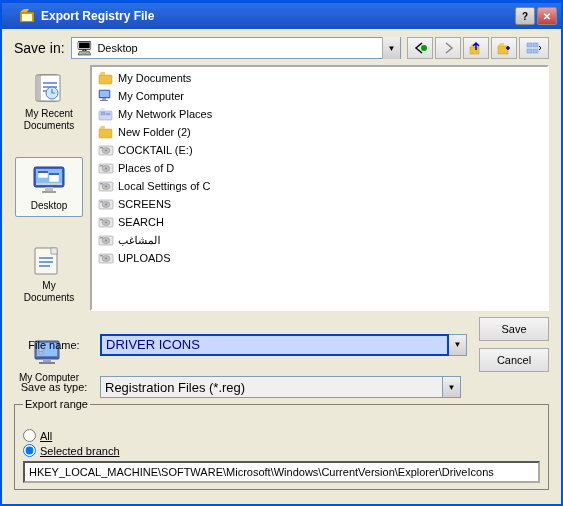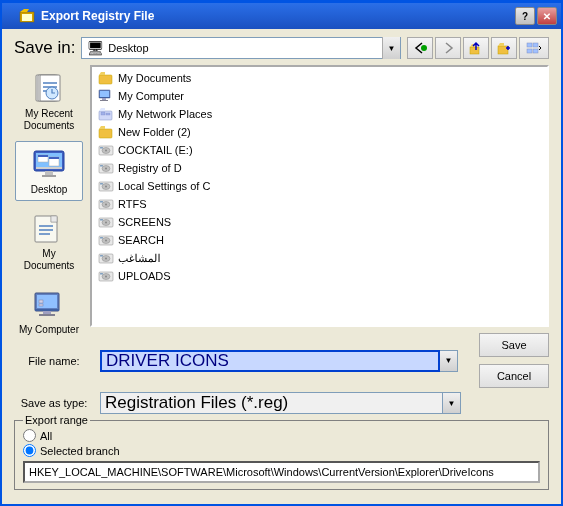--- a/index.html
+++ b/index.html
@@ -80,21 +80,21 @@
     }
 
     .save-in-row {
       display: flex;
       align-items: center;
       gap: 6px;
       margin-bottom: 6px;
     }
 
     .save-in-label {
-      font-size: 17px;
+      font-size: 14px;
       white-space: nowrap;
     }
 
     .save-in-dropdown {
       display: flex;
       align-items: center;
       border: 1px solid #7f9db9;
       background: white;
       height: 22px;
       flex: 1;
@@ -129,21 +129,21 @@
       flex: 1;
       gap: 6px;
       min-height: 0;
       margin-bottom: 6px;
     }
 
     .sidebar {
       width: 70px;
       display: flex;
       flex-direction: column;
-      gap: 4px;
+      gap: 20px;
       align-items: center;
     }
 
     .sidebar-item {
       width: 68px;
       display: flex;
       flex-direction: column;
       align-items: center;
       padding: 4px 2px;
       cursor: pointer;
@@ -232,21 +232,21 @@
       flex: 1;
       align-items: center;
     }
 
     .field-input {
       flex: 1;
       height: 22px;
       border: 1px solid #7f9db9;
       background: white;
       padding: 0 4px;
-      font-size: 17px;
+      font-size: 13px;
       color: #000080;
       outline: none;
     }
 
     .field-dropdown-arrow {
       width: 18px;
       height: 22px;
       background: linear-gradient(to bottom, #f0f0f0, #d0d0d0);
       border: 1px solid #7f9db9;
       border-left: none;
@@ -272,23 +272,24 @@
       border: 1px solid #aaa;
       font-size: 11px;
       cursor: pointer;
       display: flex;
       align-items: center;
       justify-content: center;
     }
 
     .export-range {
       border: 1px solid #808080;
-      padding: 4px 8px 6px;
+      padding: 20px 8px 6px;
       margin-bottom: 6px;
       position: relative;
+      text-decoration: underline;
     }
 
     .export-range-legend {
       position: absolute;
       top: -7px;
       left: 8px;
       background: #ece9d8;
       padding: 0 2px;
       font-size: 11px;
     }
@@ -543,46 +544,35 @@
 
           <div class="file-item">
             <div class="file-item-icon">
               <svg width="16" height="16" viewBox="0 0 16 16">
                 <rect x="1" y="4" width="14" height="9" rx="1" fill="#e8e8e8" stroke="#888" stroke-width="0.5"></rect>
                 <ellipse cx="8" cy="8.5" rx="4" ry="3" fill="#c0c0c0" stroke="#888" stroke-width="0.5"></ellipse>
                 <circle cx="8" cy="8.5" r="1" fill="#888"></circle>
                 <rect x="2" y="5" width="3" height="1.5" fill="#80a0c0" rx="0.2"></rect>
               </svg>
             </div>
-            <span class="file-item-name">Registry of D</span>
+            <span class="file-item-name">Places of D</span>
           </div>
 
           <div class="file-item">
             <div class="file-item-icon">
               <svg width="16" height="16" viewBox="0 0 16 16">
                 <rect x="1" y="4" width="14" height="9" rx="1" fill="#e8e8e8" stroke="#888" stroke-width="0.5"></rect>
                 <ellipse cx="8" cy="8.5" rx="4" ry="3" fill="#c0c0c0" stroke="#888" stroke-width="0.5"></ellipse>
                 <circle cx="8" cy="8.5" r="1" fill="#888"></circle>
                 <rect x="2" y="5" width="3" height="1.5" fill="#80a0c0" rx="0.2"></rect>
               </svg>
             </div>
             <span class="file-item-name">Local Settings of C</span>
           </div>
 
-          <div class="file-item">
-            <div class="file-item-icon">
-              <svg width="16" height="16" viewBox="0 0 16 16">
-                <rect x="1" y="4" width="14" height="9" rx="1" fill="#e8e8e8" stroke="#888" stroke-width="0.5"></rect>
-                <ellipse cx="8" cy="8.5" rx="4" ry="3" fill="#c0c0c0" stroke="#888" stroke-width="0.5"></ellipse>
-                <circle cx="8" cy="8.5" r="1" fill="#888"></circle>
-                <rect x="2" y="5" width="3" height="1.5" fill="#80a0c0" rx="0.2"></rect>
-              </svg>
-            </div>
-            <span class="file-item-name">RTFS</span>
-          </div>
 
           <div class="file-item">
             <div class="file-item-icon">
               <svg width="16" height="16" viewBox="0 0 16 16">
                 <rect x="1" y="4" width="14" height="9" rx="1" fill="#e8e8e8" stroke="#888" stroke-width="0.5"></rect>
                 <ellipse cx="8" cy="8.5" rx="4" ry="3" fill="#c0c0c0" stroke="#888" stroke-width="0.5"></ellipse>
                 <circle cx="8" cy="8.5" r="1" fill="#888"></circle>
                 <rect x="2" y="5" width="3" height="1.5" fill="#80a0c0" rx="0.2"></rect>
               </svg>
             </div>
@@ -629,21 +619,21 @@
 
     </div>
 
     <div class="bottom-fields">
       <div class="field-row">
         <span class="field-label">File name:</span>
         <div class="field-input-area">
           <input type="text" class="field-input" style="border: 2px solid rgb(0, 64, 208); background: rgb(200, 216, 255); color: rgb(0, 0, 128); font-weight: normal;" value="DRIVER ICONS">
           <div class="field-dropdown-arrow">▼</div>
         </div>
-        <div class="side-buttons" style="margin-left:15px;gap:7px;">
+        <div class="side-buttons" style="margin-left:6px;gap:7px;">
           <button class="action-btn">Save</button>
           <button class="action-btn">Cancel</button>
         </div>
       </div>
       <div class="field-row">
         <span class="field-label">Save as type:</span>
         <div class="field-input-area">
           <input type="text" class="field-input" readonly="" value="Registration Files (*.reg)" style="background: rgb(240, 240, 240); color: rgb(0, 0, 0);">
           <div class="field-dropdown-arrow">▼</div>
         </div>

